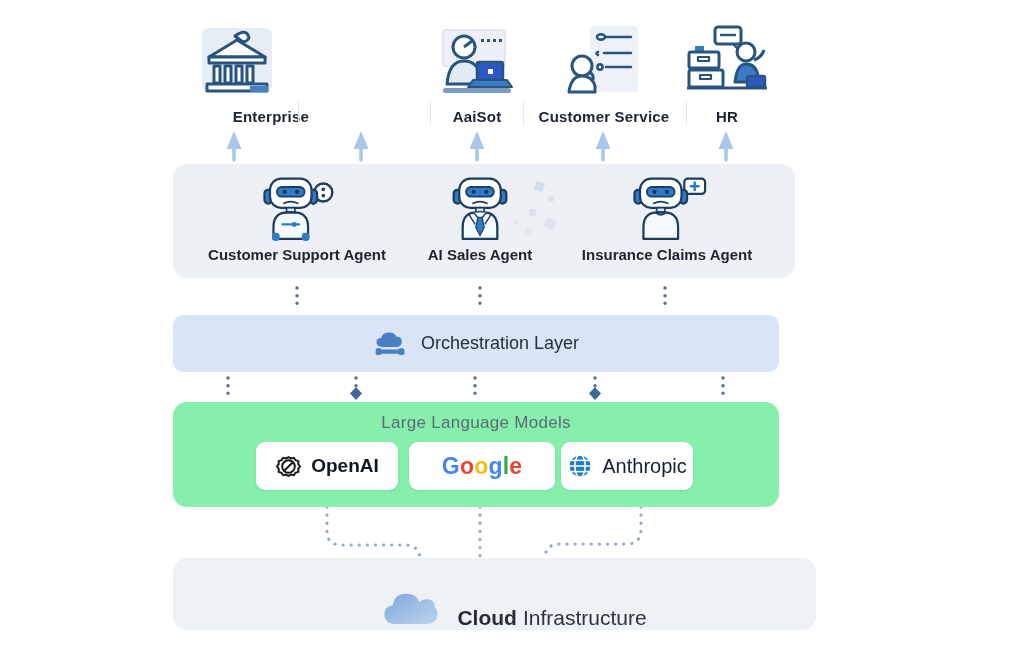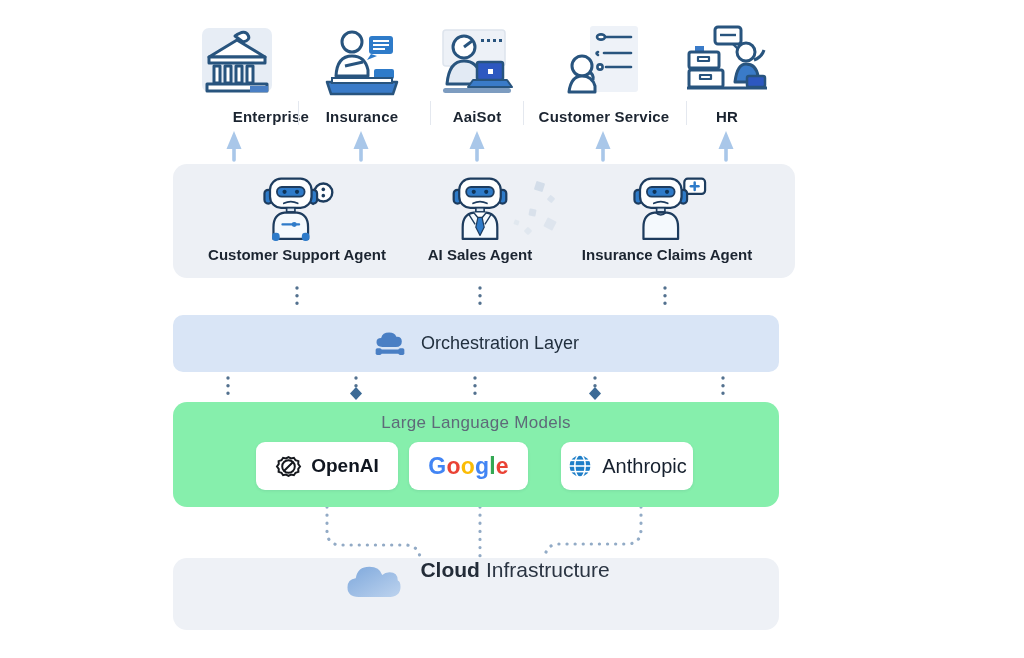--- a/index.html
+++ b/index.html
@@ -13,32 +13,32 @@
   .category .cat-label{margin-top:10px;font-size:15px;font-weight:700;color:#1b2430;letter-spacing:.2px;}
   .cat-divider{position:absolute;top:101px;width:1px;height:24px;background:#e4e8ef;}
   
   .band{position:absolute;left:173px;width:606px;border-radius:14px;}
   .agents-band{top:164px;height:114px;background:#edf0f5;padding-left:16px;}
   .orch-band{top:315px;height:57px;background:#d9e5f6;border-radius:10px;
              display:flex;align-items:center;justify-content:center;gap:14px;}
   .orch-label{font-size:18px;font-weight:500;color:#22303f;}
   .llm-band{top:402px;height:105px;background:#86efac;}
   .cloud-band{top:558px;height:72px;background:#eef1f6;
-              display:flex;align-items:flex-start;justify-content:center;gap:14px;}
+              display:flex;align-items:flex-end;justify-content:center;gap:14px;padding-left:37px;}
   
   .agent{position:absolute;top:5px;width:190px;text-align:center;}
   .agent .agent-label{margin-top:1px;font-size:15px;font-weight:700;color:#1b2430;}
   .scatter{position:absolute;background:#d3dde9;border-radius:1px;}
   
   .llm-title{position:absolute;top:11px;left:0;width:100%;text-align:center;
              font-size:17px;font-weight:500;color:#5e6a79;letter-spacing:.3px;}
   .llm-card{position:absolute;top:40px;height:48px;background:#ffffff;border-radius:9px;
             box-shadow:0 1px 3px rgba(40,60,90,.10);display:flex;align-items:center;justify-content:center;gap:9px;}
   .card-openai{left:83px;width:142px;}
-  .card-google{left:236px;width:119px;}
+  .card-google{left:236px;width:146px;}
   .card-anthropic{left:388px;width:132px;}
   .openai-text{font-size:19px;font-weight:600;color:#101620;}
   .anthropic-text{font-size:20px;font-weight:500;color:#16202e;}
   .google-logo{font-size:23px;font-weight:600;letter-spacing:.2px;}
   .g-b{color:#4285F4}.g-r{color:#EA4335}.g-y{color:#FBBC05}.g-g{color:#34A853}
   
   .cloud-bold{font-size:21px;font-weight:700;color:#232c38;}
   .cloud-reg{font-size:21px;font-weight:400;color:#2a3442;margin-left:6px;}
   
   .overlay{position:absolute;left:0;top:0;pointer-events:none;}
@@ -111,42 +111,20 @@
           <rect x="48" y="42" width="6" height="17"></rect>
           <rect x="59" y="42" width="6" height="17"></rect>
           <rect x="19" y="60" width="60" height="7"></rect>
         </g>
         <rect x="62" y="62" width="18" height="6" fill="#4a7fc4"></rect>
       </svg>
     </div>
     <div class="cat-label">Enterprise</div>
   </div>
 
-  <div class="category" style="left:287px;">
-    <div class="icon-box">
-      <svg width="86" height="72" viewBox="0 0 86 72">
-        <g stroke="#28547e" stroke-width="3" fill="#ffffff" stroke-linejoin="round">
-          <circle cx="33" cy="16" r="10"></circle>
-          <path d="M17 50 Q18 30 33 30 Q46 30 49 44 L49 50 Z"></path>
-          <path d="M26 40 L44 36"></path>
-        </g>
-        <rect x="50" y="10" width="24" height="18" rx="3" fill="#2e7bc9"></rect>
-        <path d="M52 28 L48 34 L58 30 Z" fill="#2e7bc9"></path>
-        <g stroke="#ffffff" stroke-width="2">
-            <line x1="54" y1="15" x2="70" y2="15"></line>
-            <line x1="54" y1="19" x2="70" y2="19"></line>
-            <line x1="54" y1="23" x2="66" y2="23"></line>
-          </g>
-        <rect x="55" y="43" width="20" height="10" rx="2" fill="#2e7bc9"></rect>
-        <path d="M8 56 L78 56 L74 68 L12 68 Z" fill="#3a7bc8" stroke="#28547e" stroke-width="2.5" stroke-linejoin="round"></path>
-        <rect x="13" y="52" width="60" height="5" fill="#ffffff" stroke="#28547e" stroke-width="2"></rect>
-      </svg>
-    </div>
-    <div class="cat-label">Insurance</div>
-  </div>
 
   <div class="category" style="left:529px;">
     <div class="icon-box">
       <svg width="80" height="74" viewBox="0 0 80 74">
         <rect x="26" y="2" width="48" height="66" rx="3" fill="#eef2f8"></rect>
         <g stroke="#28547e" stroke-width="2.6" fill="none" stroke-linecap="round">
           <ellipse cx="37" cy="13" rx="4" ry="2.6" fill="#ffffff"></ellipse>
           <line x1="42" y1="13" x2="67" y2="13"></line>
           <path d="M34 28 q-3 1 0 3"></path>
             <line x1="40" y1="29" x2="67" y2="29"></line>

